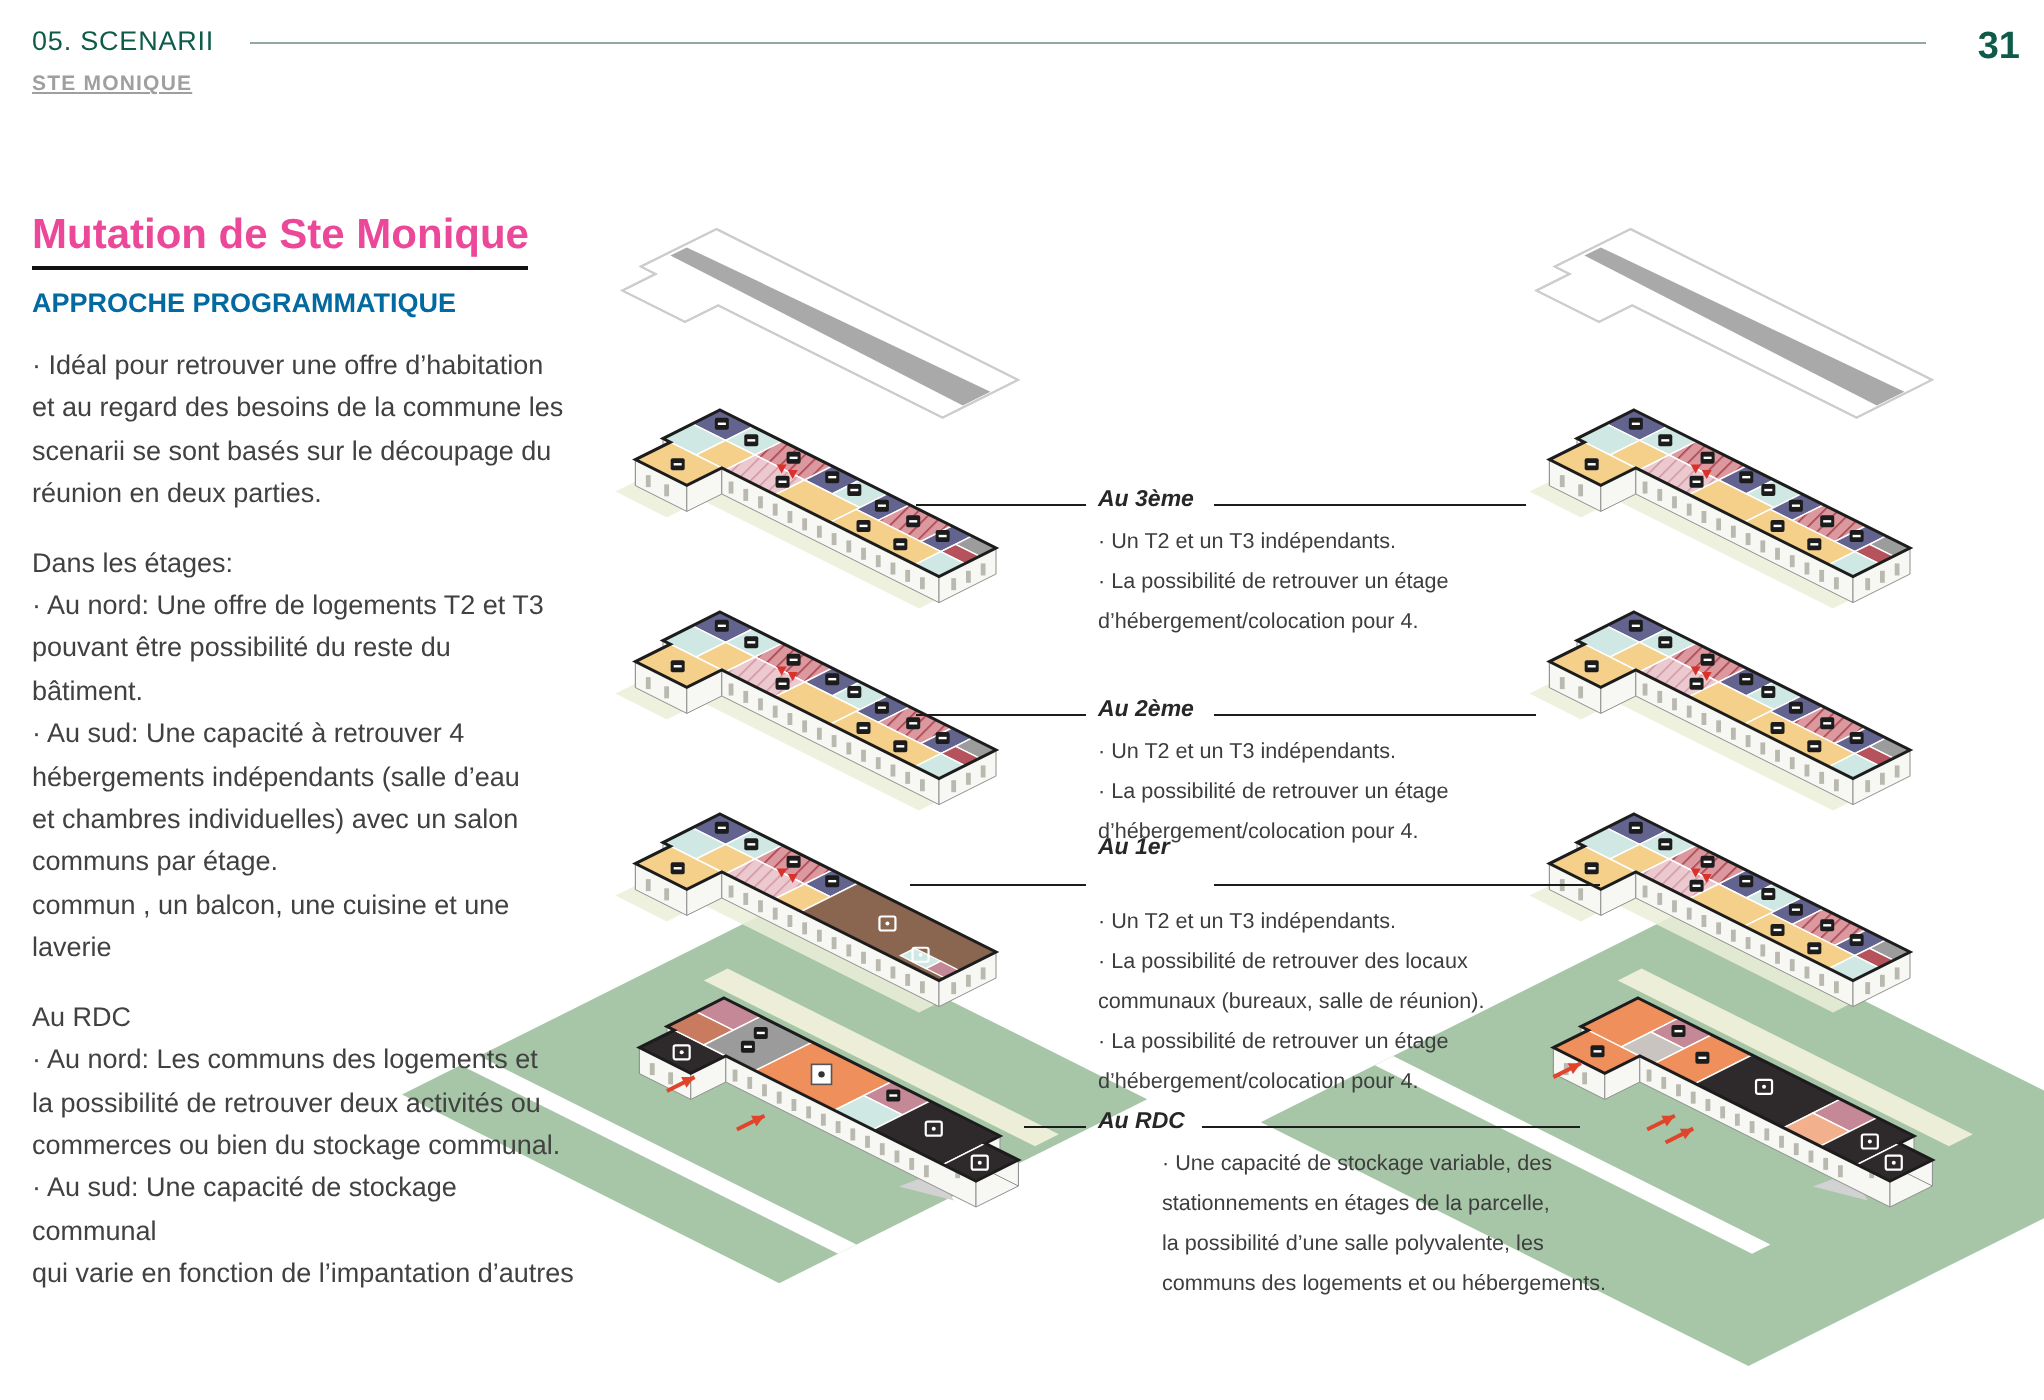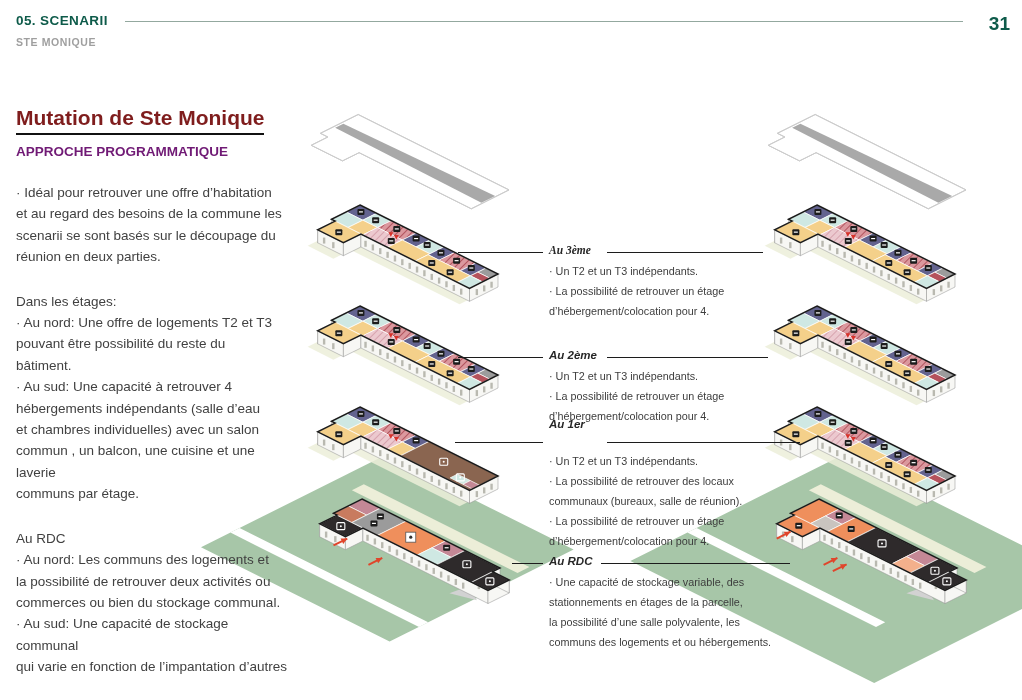--- a/index.html
+++ b/index.html
@@ -1,30 +1,30 @@
 <!DOCTYPE html>
 <html><head>
 <meta charset="utf-8">
 <style>
   html,body{margin:0;padding:0;background:#e8e8e8;}
   #page{position:relative;width:1022px;height:700px;background:#ffffff;overflow:hidden;
         font-family:"Liberation Sans",sans-serif;}
   
-  .hdr-section{position:absolute;left:16px;top:13px;font-size:13.5px;font-weight:bold;
+  .hdr-section{position:absolute;left:16px;top:13px;font-size:13.5px;font-weight:normal;
         letter-spacing:.4px;color:#0e5b4a;}
   .hdr-rule{position:absolute;top:21px;height:1px;background:#93a89f;}
   .hdr-page{position:absolute;top:13px;right:12px;font-size:19px;font-weight:bold;color:#0e5b4a;}
   .hdr-sub{position:absolute;left:16px;top:36px;font-size:10.5px;font-weight:bold;
-        letter-spacing:.6px;color:#9f9f9f;}
+        letter-spacing:.6px;color:#9f9f9f;text-decoration:underline;}
   
   #article{position:absolute;left:16px;top:106px;width:278px;color:#414141;}
-  #article h1{margin:0;font-size:21px;line-height:24px;font-weight:bold;color:#7f1d1d;
+  #article h1{margin:0;font-size:21px;line-height:24px;font-weight:bold;color:#ec4899;
         border-bottom:2px solid #111;padding-bottom:3px;display:inline-block;}
-  #article h2{margin:9px 0 0 0;font-size:13.5px;font-weight:bold;color:#701a75;}
-  .block{margin-top:23px;}
+  #article h2{margin:9px 0 0 0;font-size:13.5px;font-weight:bold;color:#0369a1;}
+  .block{margin-top:13px;}
   .block .ln{font-size:13.5px;line-height:21.4px;}
   .block.italic .ln{font-style:italic;}
   
   .anno-label{position:absolute;font-size:11.5px;font-weight:bold;font-style:italic;color:#272727;}
   .anno-line{position:absolute;height:1.3px;background:#1c1c1c;}
   .anno-bullets{position:absolute;width:235px;}
   .anno-bullets .ln{font-size:10.8px;line-height:20px;color:#3d3d3d;}
   svg{position:absolute;left:0;top:0;}
   .layer{position:absolute;left:0;top:0;width:100%;height:100%;}
 </style>
@@ -596,38 +596,38 @@
           <div class="ln">réunion en deux parties.</div>
         </div>
         <div class="block">
           <div class="ln">Dans les étages:</div>
           <div class="ln">· Au nord: Une offre de logements T2 et T3</div>
           <div class="ln">pouvant être possibilité du reste du</div>
           <div class="ln">bâtiment.</div>
           <div class="ln">· Au sud: Une capacité à retrouver 4</div>
           <div class="ln">hébergements indépendants (salle d’eau</div>
           <div class="ln">et chambres individuelles) avec un salon</div>
+          <div class="ln">communs par étage.</div>
           <div class="ln">commun , un balcon, une cuisine et une laverie</div>
-          <div class="ln">communs par étage.</div>
         </div>
         <div class="block">
           <div class="ln">Au RDC</div>
           <div class="ln">· Au nord: Les communs des logements et</div>
           <div class="ln">la possibilité de retrouver deux activités ou</div>
           <div class="ln">commerces ou bien du stockage communal.</div>
           <div class="ln">· Au sud: Une capacité de stockage communal</div>
           <div class="ln">qui varie en fonction de l’impantation d’autres</div>
         </div>
       </div>
   </div>
 
   <div id="annotations" class="layer">
       <div class="anno-line" style="left: 458px; top: 252px; width: 85px;"></div>
       <div class="anno-line" style="left: 607px; top: 252px; width: 156px;"></div>
-      <div class="anno-label" style="left: 549px; top: 244px; font-family: Liberation Serif, serif;">Au 3ème</div>
+      <div class="anno-label" style="left: 549px; top: 244px;">Au 3ème</div>
       <div class="anno-bullets" style="left: 549px; top: 261px;">
         <div class="ln">· Un T2 et un T3 indépendants.</div>
         <div class="ln">· La possibilité de retrouver un étage</div>
         <div class="ln">d’hébergement/colocation pour 4.</div>
       </div>
       <div class="anno-line" style="left: 458px; top: 357px; width: 85px;"></div>
       <div class="anno-line" style="left: 607px; top: 357px; width: 161px;"></div>
       <div class="anno-label" style="left: 549px; top: 349px;">Au 2ème</div>
       <div class="anno-bullets" style="left: 549px; top: 366px;">
         <div class="ln">· Un T2 et un T3 indépendants.</div>
@@ -640,21 +640,21 @@
       <div class="anno-bullets" style="left: 549px; top: 451px;">
         <div class="ln">· Un T2 et un T3 indépendants.</div>
         <div class="ln">· La possibilité de retrouver des locaux</div>
         <div class="ln">communaux (bureaux, salle de réunion).</div>
         <div class="ln">· La possibilité de retrouver un étage</div>
         <div class="ln">d’hébergement/colocation pour 4.</div>
       </div>
       <div class="anno-line" style="left: 512px; top: 563px; width: 31px;"></div>
       <div class="anno-line" style="left: 601px; top: 563px; width: 189px;"></div>
       <div class="anno-label" style="left: 549px; top: 555px;">Au RDC</div>
-      <div class="anno-bullets" style="left: 549px; top: 572px;">
+      <div class="anno-bullets" style="left: 581px; top: 572px;">
         <div class="ln">· Une capacité de stockage variable, des</div>
         <div class="ln">stationnements en étages de la parcelle,</div>
         <div class="ln">la possibilité d’une salle polyvalente, les</div>
         <div class="ln">communs des logements et ou hébergements.</div>
       </div>
     </div>
 
 </div>
 
 </body></html>

